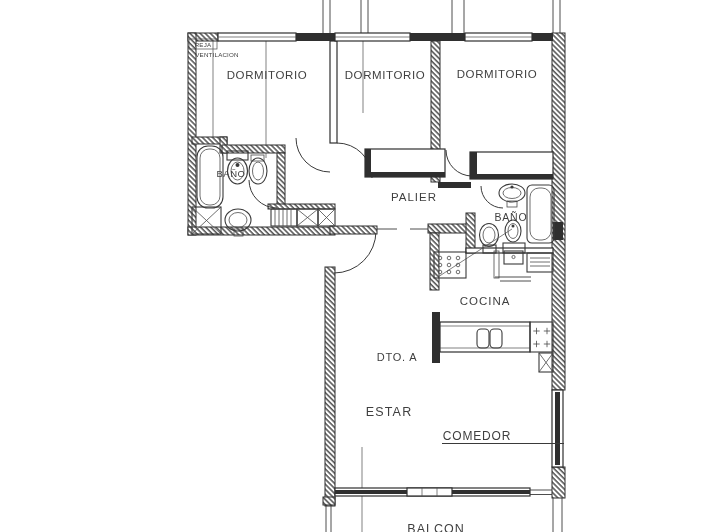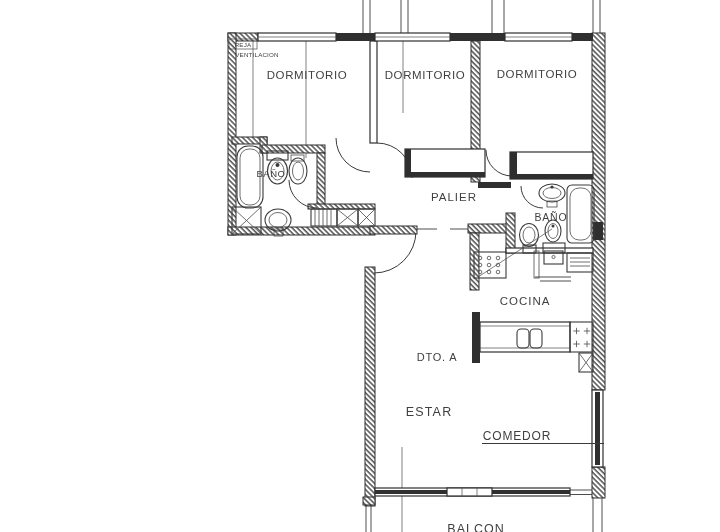--- a/index.html
+++ b/index.html
@@ -1,17 +1,17 @@
 <!DOCTYPE html>
 <html><head>
 <meta charset="utf-8">
 <style>
   html,body{margin:0;padding:0;background:#ffffff;}
   .stage{position:relative;width:659px;height:532px;background:#ffffff;overflow:hidden;
-         font-family:"Liberation Sans", sans-serif;padding-left:40px;}
+         font-family:"Liberation Sans", sans-serif;}
   svg{display:block;}
   svg text{font-family:"Liberation Sans", sans-serif;fill:#3f3f3f;}
   .hw{fill:url(#hatch);stroke:#2f2f2f;stroke-width:1;}
   .sw{fill:#2f2f2f;stroke:none;}
   .ww{fill:#ffffff;stroke:#2f2f2f;stroke-width:1.2;}
   .ln{stroke:#3a3a3a;stroke-width:0.9;fill:none;}
   .thin{stroke:#4a4a4a;stroke-width:0.7;fill:none;}
   .fx{fill:none;stroke:#3a3a3a;stroke-width:1.1;}
   .fx2{fill:none;stroke:#4a4a4a;stroke-width:0.8;}
   .door{fill:none;stroke:#3a3a3a;stroke-width:1;}

